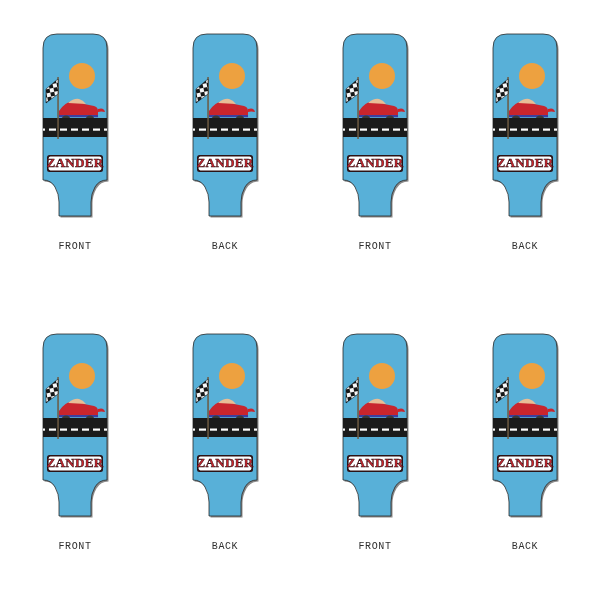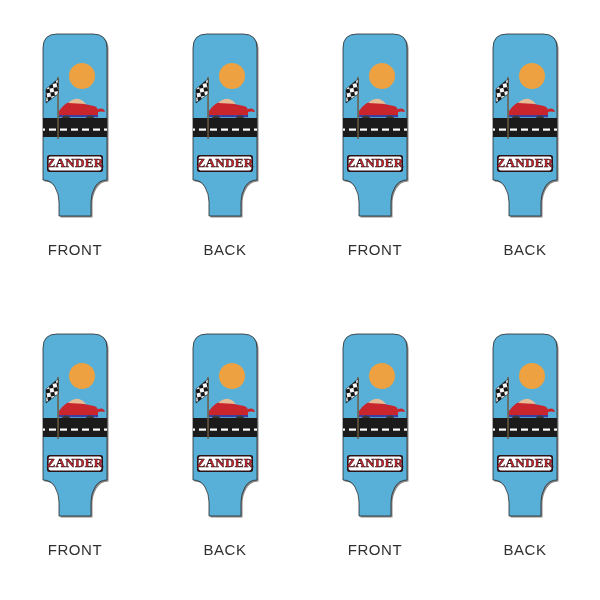--- a/index.html
+++ b/index.html
@@ -47,22 +47,22 @@
   }
 
   .koozie-svg {
     display: block;
     width: 76px;
     height: 192px;
   }
 
   .view-label {
     margin-top: 20px;
-    font-family: Liberation Sans, sans-serif;
-    font-size: 15px;
+    font-family: Liberation Mono, monospace;
+    font-size: 10px;
     letter-spacing: 0.6px;
     color: #2f2f2f;
     text-align: center;
     line-height: 1;
     white-space: nowrap;
   }
 
   
   .banner-text {
     font-family: "Liberation Serif", serif;

